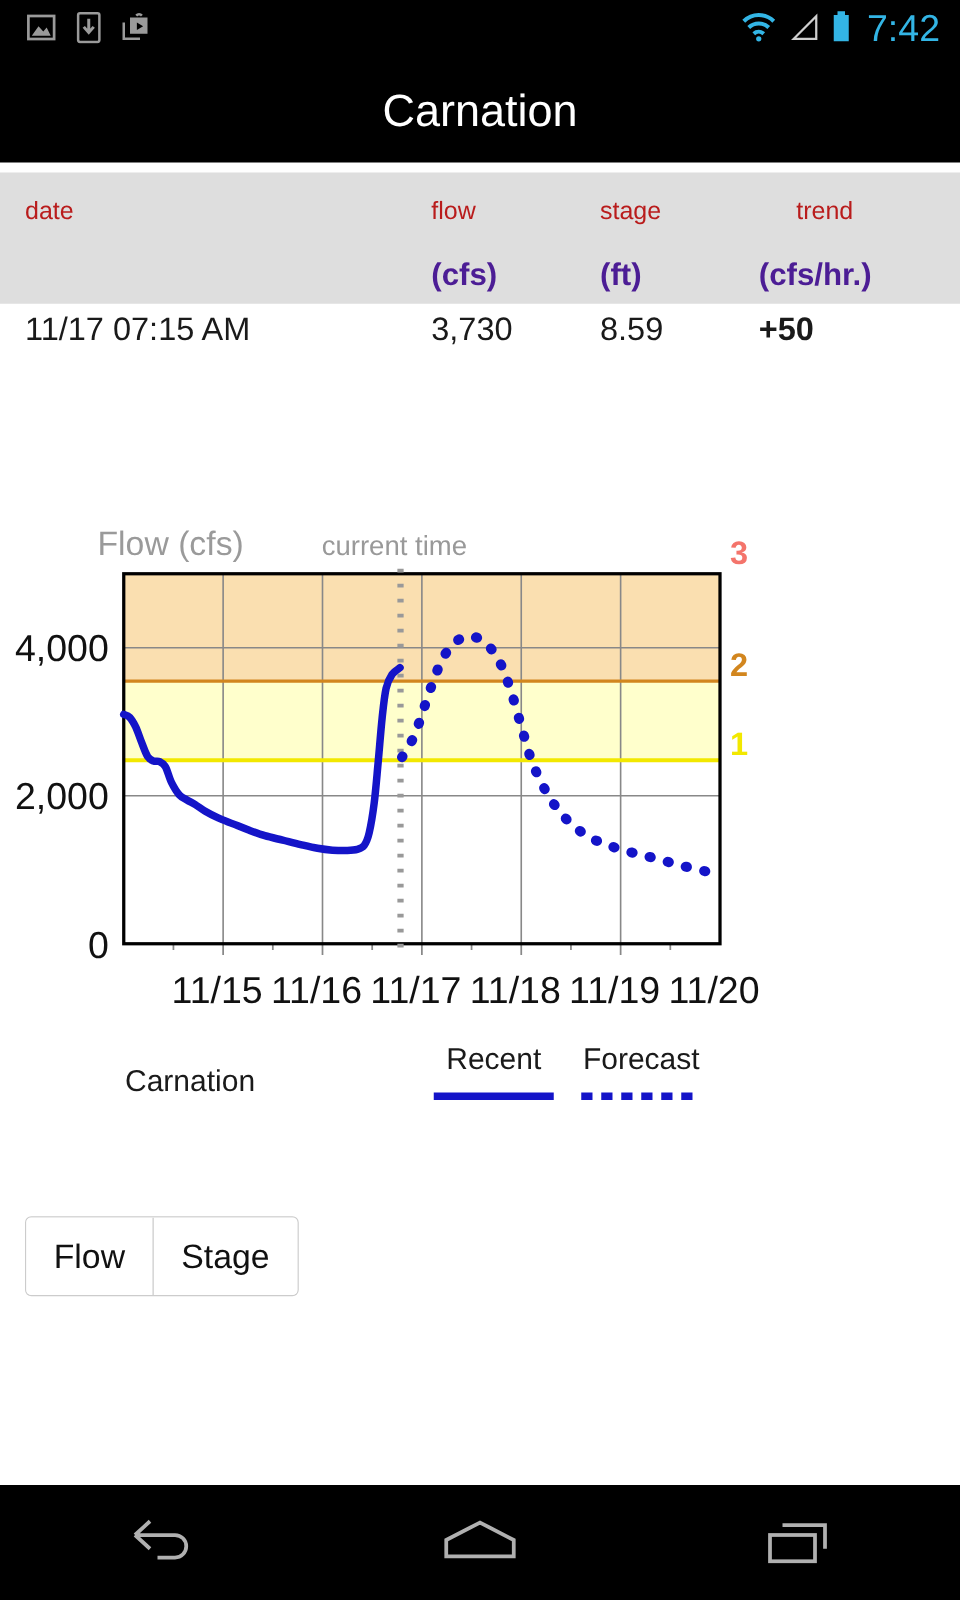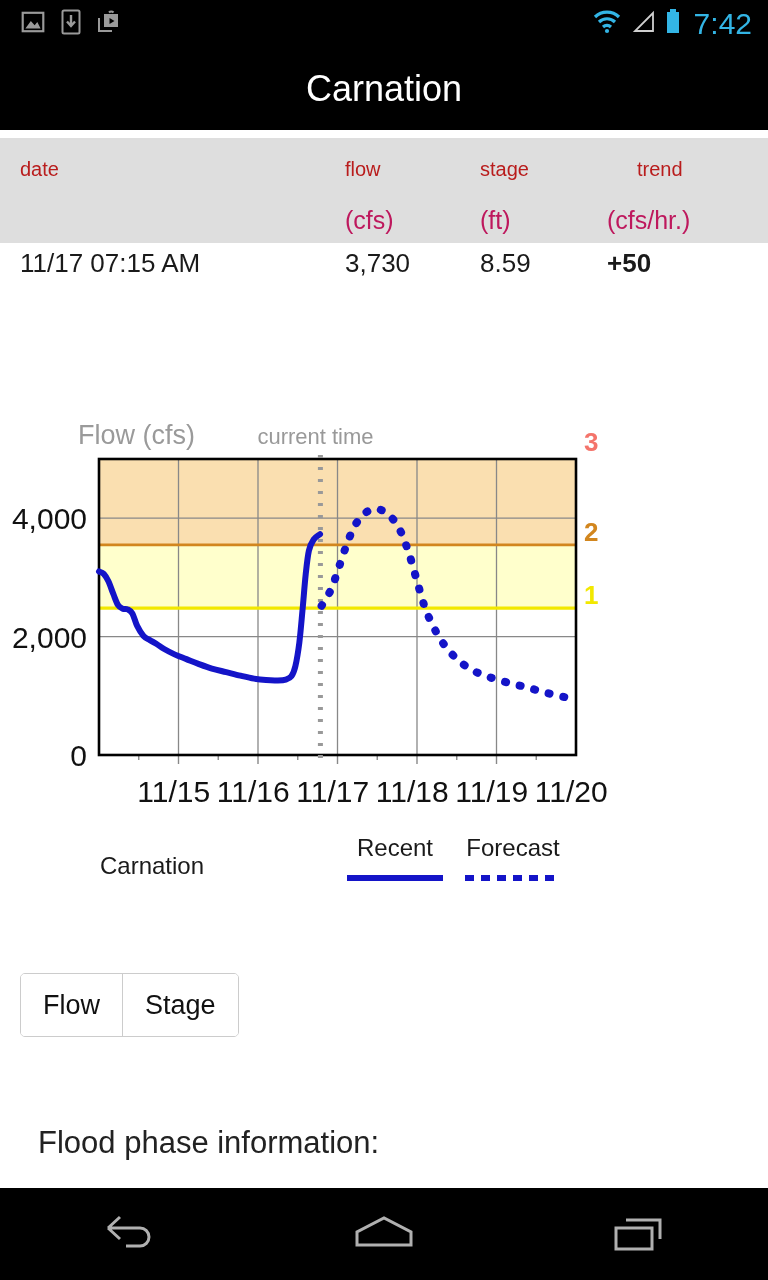--- a/index.html
+++ b/index.html
@@ -46,21 +46,21 @@
     color: #ffffff; font-size: 36px; font-weight: 400;
   }
 
   
   .table-head {
     position: absolute; top: 138px; left: 0;
     width: 768px; height: 105px;
     background: #dedede;
   }
   .th { position: absolute; color: #b91c1c; font-size: 20px; }
-  .th-sub { position: absolute; color: #be185d; font-size: 25px; }
+  .th-sub { position: absolute; color: #4c1d95; font-size: 25px; font-weight: bold; }
   .datarow { position: absolute; top: 243px; left: 0; width: 768px; height: 50px; }
   .td { position: absolute; color: #1a1a1a; font-size: 26px; }
 
   
   .section-title {
     position: absolute; left: 20px; top: 330px;
     font-size: 31px; color: #222222;
   }
 
   
@@ -248,21 +248,20 @@
         </svg>
       </span>
     </div>
   </div>
 
   <div class="toggle">
     <div class="toggle-btn">Flow</div>
     <div class="toggle-btn">Stage</div>
   </div>
 
-  <div class="flood-info">Flood phase information:</div>
 
   <div class="navbar">
     <div class="nav-btn">
       <svg width="64" height="46" viewBox="0 0 64 46">
         <path d="M12 17 L24 6 M12 17 L24 28 M12 17 L44 17 a9 9 0 0 1 0 18 L30 35" fill="none" stroke="#b0b0b0" stroke-width="3"></path>
       </svg>
     </div>
     <div class="nav-btn">
       <svg width="74" height="46" viewBox="0 0 74 46">
         <path d="M10 34 L10 21 L37 7 L64 21 L64 34 Z" fill="none" stroke="#b0b0b0" stroke-width="3"></path>

